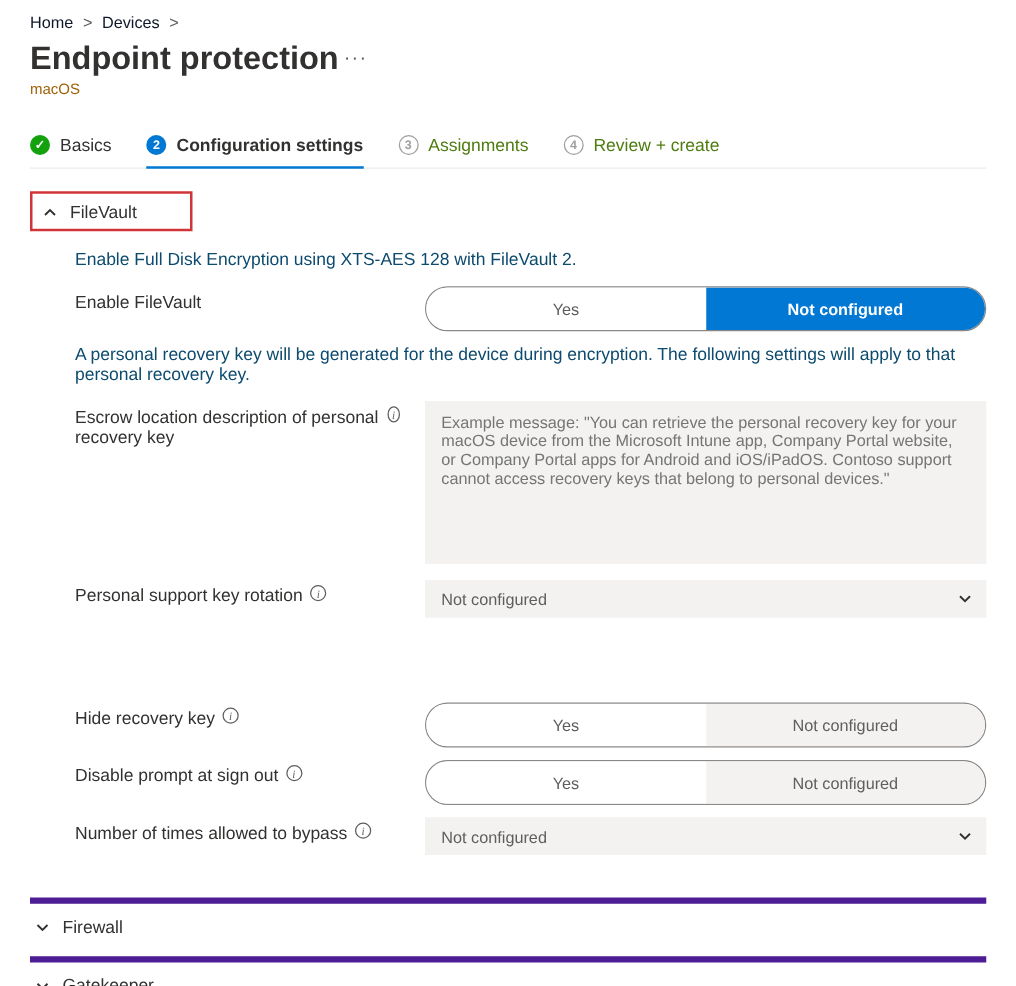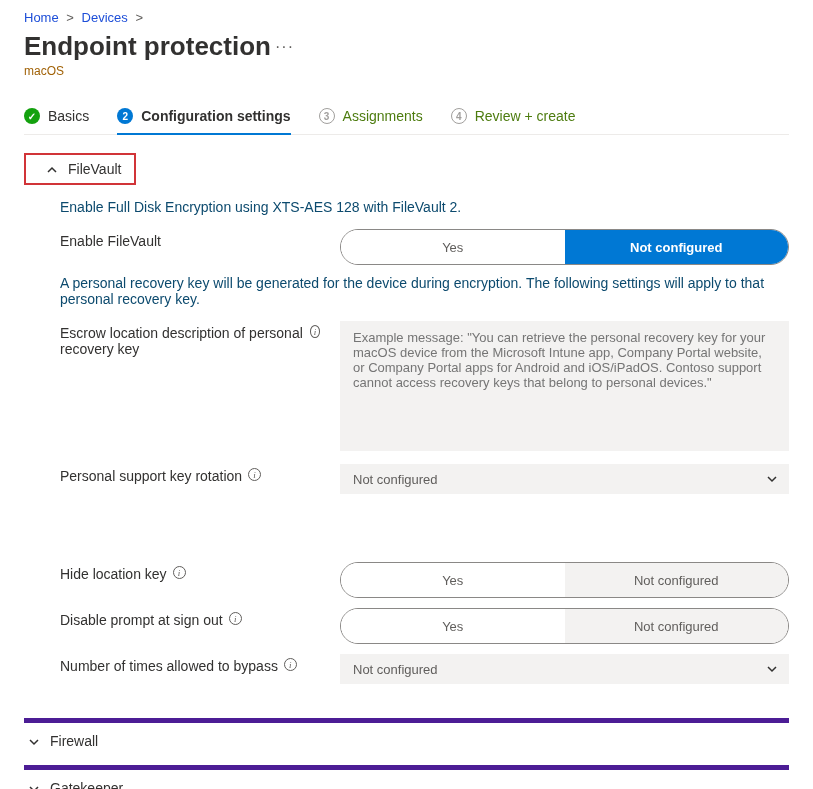--- a/index.html
+++ b/index.html
@@ -5,21 +5,21 @@
     * { box-sizing: border-box; margin: 0; padding: 0; }
     body {
       font-family: "Segoe UI", -apple-system, BlinkMacSystemFont, sans-serif;
       font-size: 14px;
       color: #323130;
       background: #fff;
       width: 813px;
       padding: 10px 24px 24px 24px;
     }
     .breadcrumb { font-size: 13px; margin-bottom: 6px; }
-    .breadcrumb a { color: #1d4ed8; text-decoration: none; }
+    .breadcrumb a { color: #0f172a; text-decoration: none; }
     .breadcrumb .sep { color: #605e5c; margin: 0 4px; }
     .page-title-row { display: flex; align-items: center; gap: 4px; }
     h1.page-title { font-size: 26px; font-weight: 600; color: #323130; }
     .ellipsis { font-size: 16px; color: #605e5c; letter-spacing: 1px; cursor: pointer; }
     .subtitle { font-size: 12px; color: #a16207; margin-top: 2px; margin-bottom: 24px; }
     .tabs { display: flex; gap: 28px; border-bottom: 1px solid #edebe9; margin-bottom: 18px; }
     .tab { display: flex; align-items: center; gap: 8px; padding: 6px 0 10px 0; cursor: pointer; color: #605e5c; position: relative; }
     .tab.completed .tab-label { color: #323130; }
     .tab.active { color: #323130; font-weight: 600; }
     .tab.active::after { content: ""; position: absolute; left: 0; right: 0; bottom: -1px; height: 2px; background: #0078d4; }
@@ -37,21 +37,21 @@
     .tab-num.pending { border: 1px solid #a19f9d; color: #a19f9d; }
     .tab.pending .tab-label { color: #4d7c0f; }
 
     .section-header {
       display: flex; align-items: center; gap: 10px;
       padding: 10px 4px; cursor: pointer; font-size: 14px;
       border-top: 1px solid #edebe9;
     }
     .section-header:first-of-type { border-top: none; }
     .section-header.highlight {
-      border: 2px solid #d13438; width: 112px; padding: 6px 20px;
+      border: 2px solid #d13438; width: 130px; padding: 6px 8px;
     }
     .chev { width: 12px; height: 12px; display: inline-block; }
     .chev svg { width: 12px; height: 12px; stroke: #323130; stroke-width: 1.5; fill: none; }
     .section-body { padding: 6px 0 18px 36px; }
     .desc { font-size: 14px; color: #0c4a6e; margin: 8px 0 14px 0; }
 
     .form-row { display: flex; align-items: flex-start; gap: 20px; margin: 10px 0; }
     .form-label-col { flex: 0 0 260px; display: flex; gap: 6px; color: #323130; padding-top: 4px; }
     .form-control-col { flex: 1; }
 
@@ -173,21 +173,21 @@
             </svg>
         </span>
       </div>
     </div>
   </div>
 
   <div style="height:48px"></div>
 
   <div class="form-row">
     <div class="form-label-col">
-      <span>Hide location key</span>
+      <span>Hide recovery key</span>
       <span class="info-icon">i</span>
     </div>
     <div class="form-control-col">
       <div class="toggle-pill">
         <div class="toggle-opt">Yes</div>
         <div class="toggle-opt disabled-selected">Not configured</div>
       </div>
     </div>
   </div>
 

